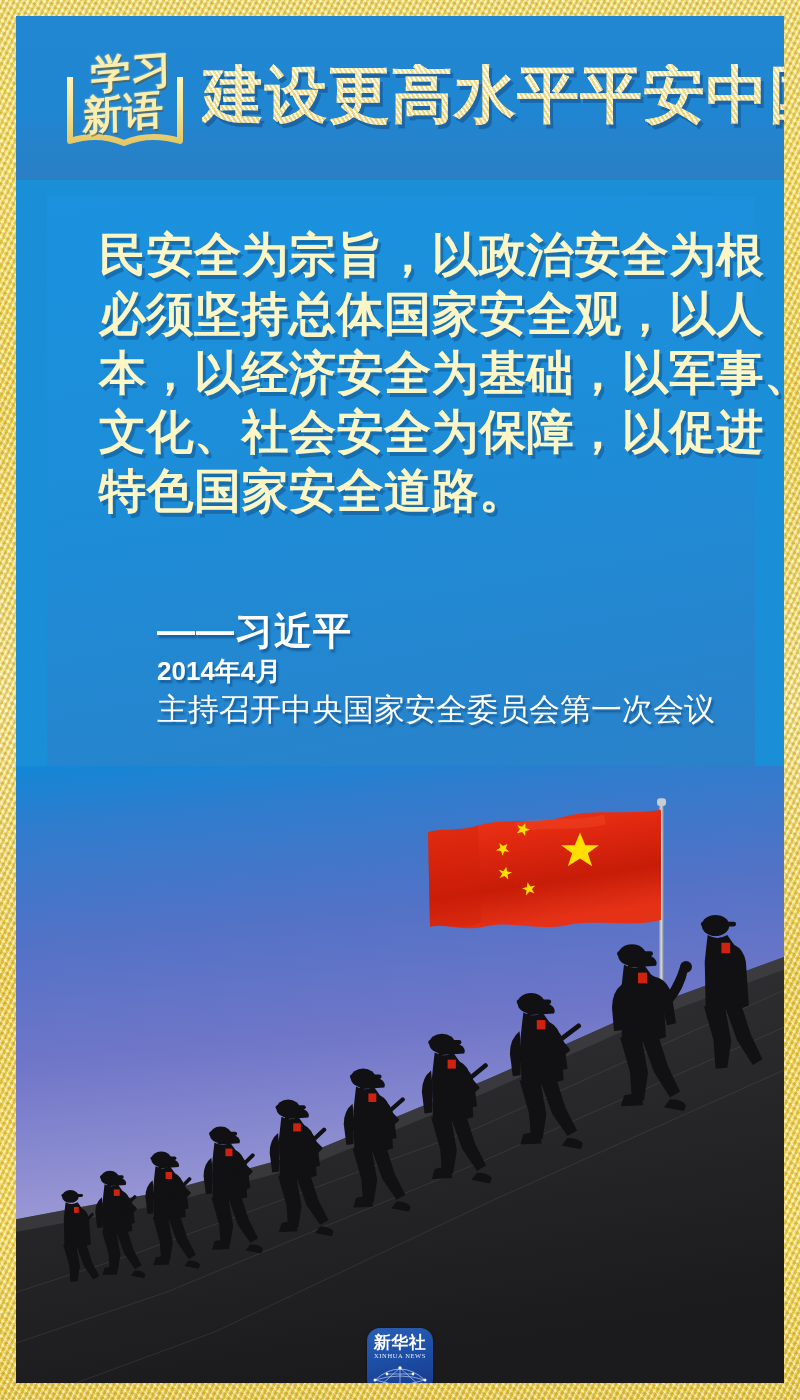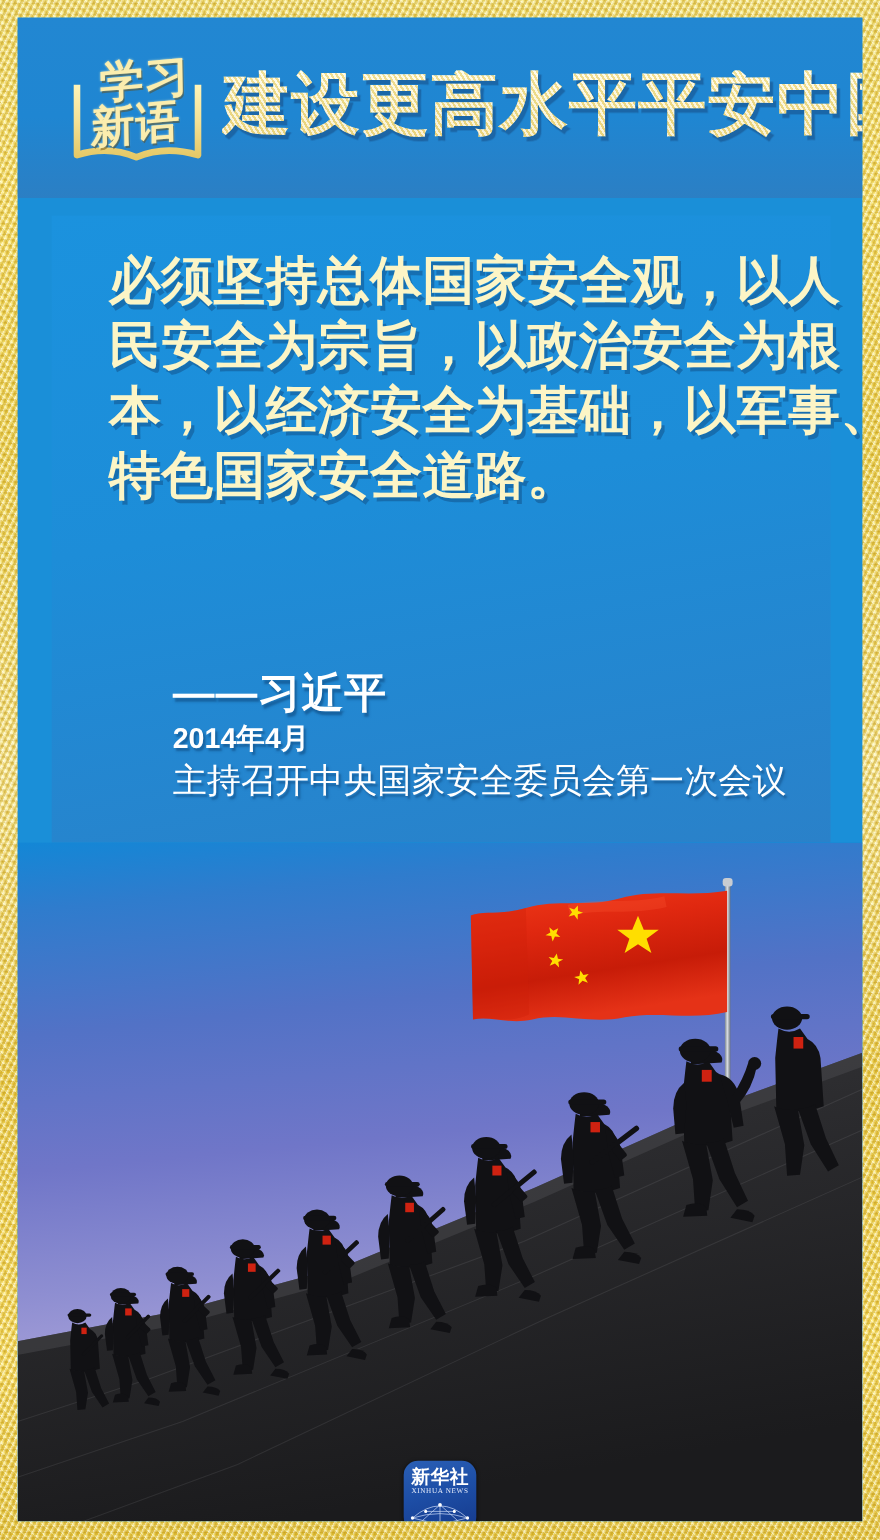--- a/index.html
+++ b/index.html
@@ -185,23 +185,24 @@
           <span class="brand-l2">新语</span>
         </div>
       </div>
 
       <div class="headline">建设更高水平平安中国</div>
     </div>
 
     <div class="quote-panel">
 
       <div class="quote-body">
+        <span class="ln">民安全为宗旨，以政治安全为根</span>
         <span class="ln">必须坚持总体国家安全观，以人</span>
-        <span class="ln">民安全为宗旨，以政治安全为根</span>
         <span class="ln">本，以经济安全为基础，以军事、</span>
+        <span class="ln">文化、社会安全为保障，以促进</span>
         <span class="ln">特色国家安全道路。</span>
       </div>
 
       <div class="attribution">
         <div class="attr-name">——习近平</div>
         <div class="attr-date">2014年4月</div>
         <div class="attr-event">主持召开中央国家安全委员会第一次会议</div>
       </div>
     </div>
 

